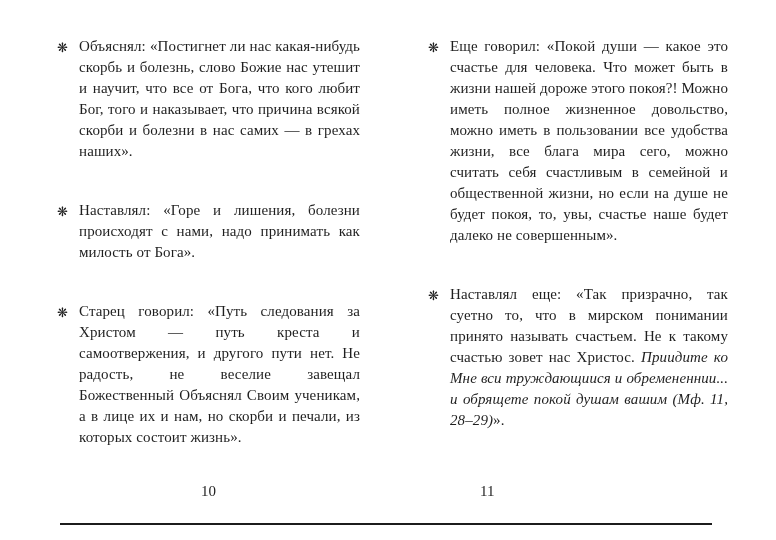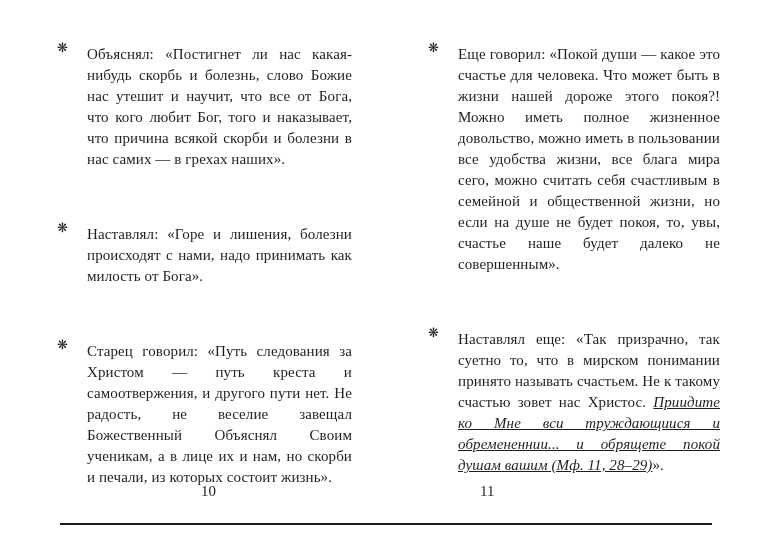--- a/index.html
+++ b/index.html
@@ -34,30 +34,29 @@
   }
   .marker {
     flex: 0 0 22px;
     width: 22px;
     font-size: 13px;
     line-height: 21px;
     padding-top: 1px;
     color: #1f1f1f;
   }
   .text {
-    margin: 8px;
+    margin: 0;
     flex: 1 1 auto;
     font-size: 15px;
     line-height: 21px;
     text-align: justify;
     letter-spacing: 0.1px;
   }
   .text em {
     font-style: italic;
-    text-decoration: underline;
   }
   .page-number {
     position: absolute;
     bottom: 0;
     font-size: 15px;
     line-height: 18px;
     text-align: center;
   }
   .page-left .page-number {
     left: 0;

